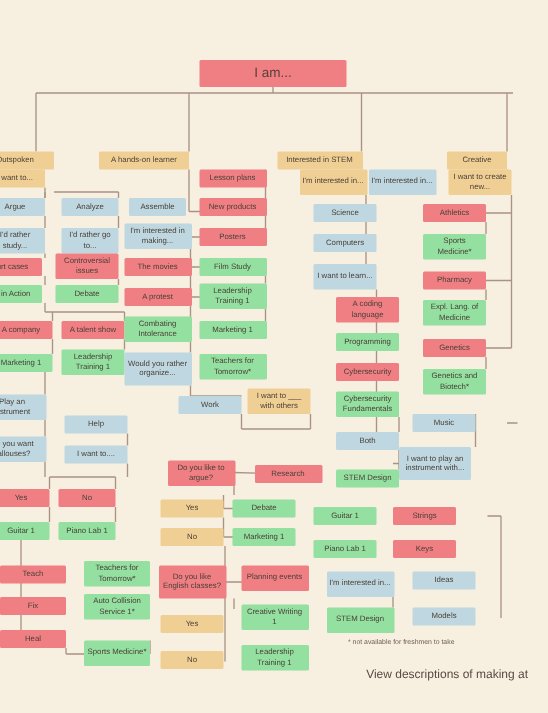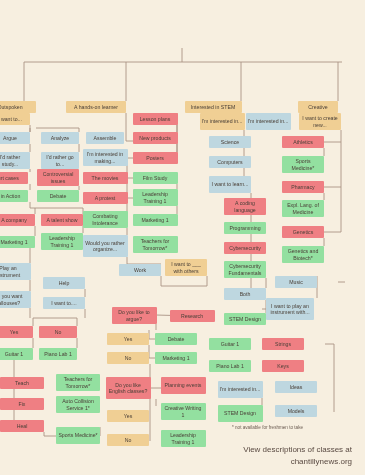--- a/index.html
+++ b/index.html
@@ -63,20 +63,21 @@
         <path d="M14,360 L14,372 M14,372 L14,432 M14,383 L22,383 M14,404 L22,404 M14,426 L22,426 M66,383 L78,383 M66,404 L78,404 M44,432 L44,436 M44,436 L100,436 M100,436 L100,427"></path>
         <path d="M126,113 L126,141 M126,141 L177,141 M177,113 L177,158 M127,158 L155,158 M127,158 L127,178 M127,178 L155,178 M127,178 L127,198 M127,198 L155,198 M150,178 L155,178 M177,125 L177,132 M177,144 L177,152 M177,178 L177,178 M177,184 L177,189 M177,206 L177,214"></path>
         <path d="M127,204 L127,217 M127,228 L127,235 M127,257 L127,264 M127,264 L161,264 M161,276 L161,286 M161,286 L207,286 M207,276 L207,286 M207,259 L207,259"></path>
         <path d="M156,315 L192,316 M156,324 L156,330 M149,330 L149,339 M149,339 L176,339 M149,345 L149,358 M149,358 L176,358 M150,364 L150,372 M150,372 L150,441 M150,388 L183,388 M150,416 L150,416 M170,416 L183,416 M170,440 L183,440 M156,399 L156,406"></path>
         <path d="M241,113 L241,130 M244,130 L244,190 M244,142 L230,142 M244,162 L230,162 M244,182 L230,182 M251,193 L251,300 M251,207 L245,207 M251,228 L245,228 M251,248 L245,248 M251,268 L245,268 M251,294 L245,294 M266,300 L266,313 M266,278 L266,288"></path>
         <path d="M272,344 L283,344 M272,366 L283,366 M262,398 L262,405 M285,390 L296,390 M285,412 L296,412 M325,344 L334,344 M334,344 L334,412 M338,390 L338,390"></path>
         <path d="M338,113 L338,130 M341,130 L341,232 M341,142 L303,142 M341,187 L303,187 M341,232 L303,232 M324,148 L324,156 M324,193 L324,200 M324,238 L324,246 M317,276 L317,298 M338,282 L345,282 M290,309 L262,309"></path>
       </g>
   </svg>
 
+  <div class="node root" style="left:133px;top:40px;width:98px;height:18px;">I am...</div>
 
   <div id="nodes">
       <div class="node q" style="left: -16px; top: 101px; width: 52px; height: 12px;">Outspoken</div>
       <div class="node q" style="left: 66px; top: 101px; width: 60px; height: 12px;">A hands-on learner</div>
       <div class="node q" style="left: 184.5px; top: 101px; width: 57px; height: 12px;">Interested in STEM</div>
       <div class="node q" style="left: 298px; top: 101px; width: 40px; height: 12px;">Creative</div>
       <div class="node q" style="left: -10px; top: 113px; width: 40px; height: 12px;">I want to...</div>
       <div class="node opt" style="left: -10px; top: 132px; width: 40px; height: 12px;">Argue</div>
       <div class="node opt" style="left: 41px; top: 132px; width: 38px; height: 12px;">Analyze</div>
       <div class="node opt" style="left: 86px; top: 132px; width: 38px; height: 12px;">Assemble</div>
@@ -155,17 +156,16 @@
       <div class="node prompt" style="left: 282px; top: 181px; width: 42px; height: 12px;">Pharmacy</div>
       <div class="node res" style="left: 282px; top: 200px; width: 42px; height: 17px;">Expl. Lang. of Medicine</div>
       <div class="node prompt" style="left: 282px; top: 226px; width: 42px; height: 12px;">Genetics</div>
       <div class="node res" style="left: 282px; top: 246px; width: 42px; height: 17px;">Genetics and Biotech*</div>
       <div class="node opt" style="left: 275px; top: 276px; width: 42px; height: 12px;">Music</div>
       <div class="node opt" style="left: 266px; top: 298px; width: 48px; height: 22px;">I want to play an instrument with...</div>
     </div>
 
   <div class="footnote" style="left:232px;top:425px;">* not available for freshmen to take</div>
   <div class="cta" style="left:212px;top:444px;width:140px;">
-    <div>View descriptions of classes at</div>
-    <div>chantillynews.org</div>
+    <div>View descriptions of making at</div>
   </div>
 
 </div>
 
 </body></html>

